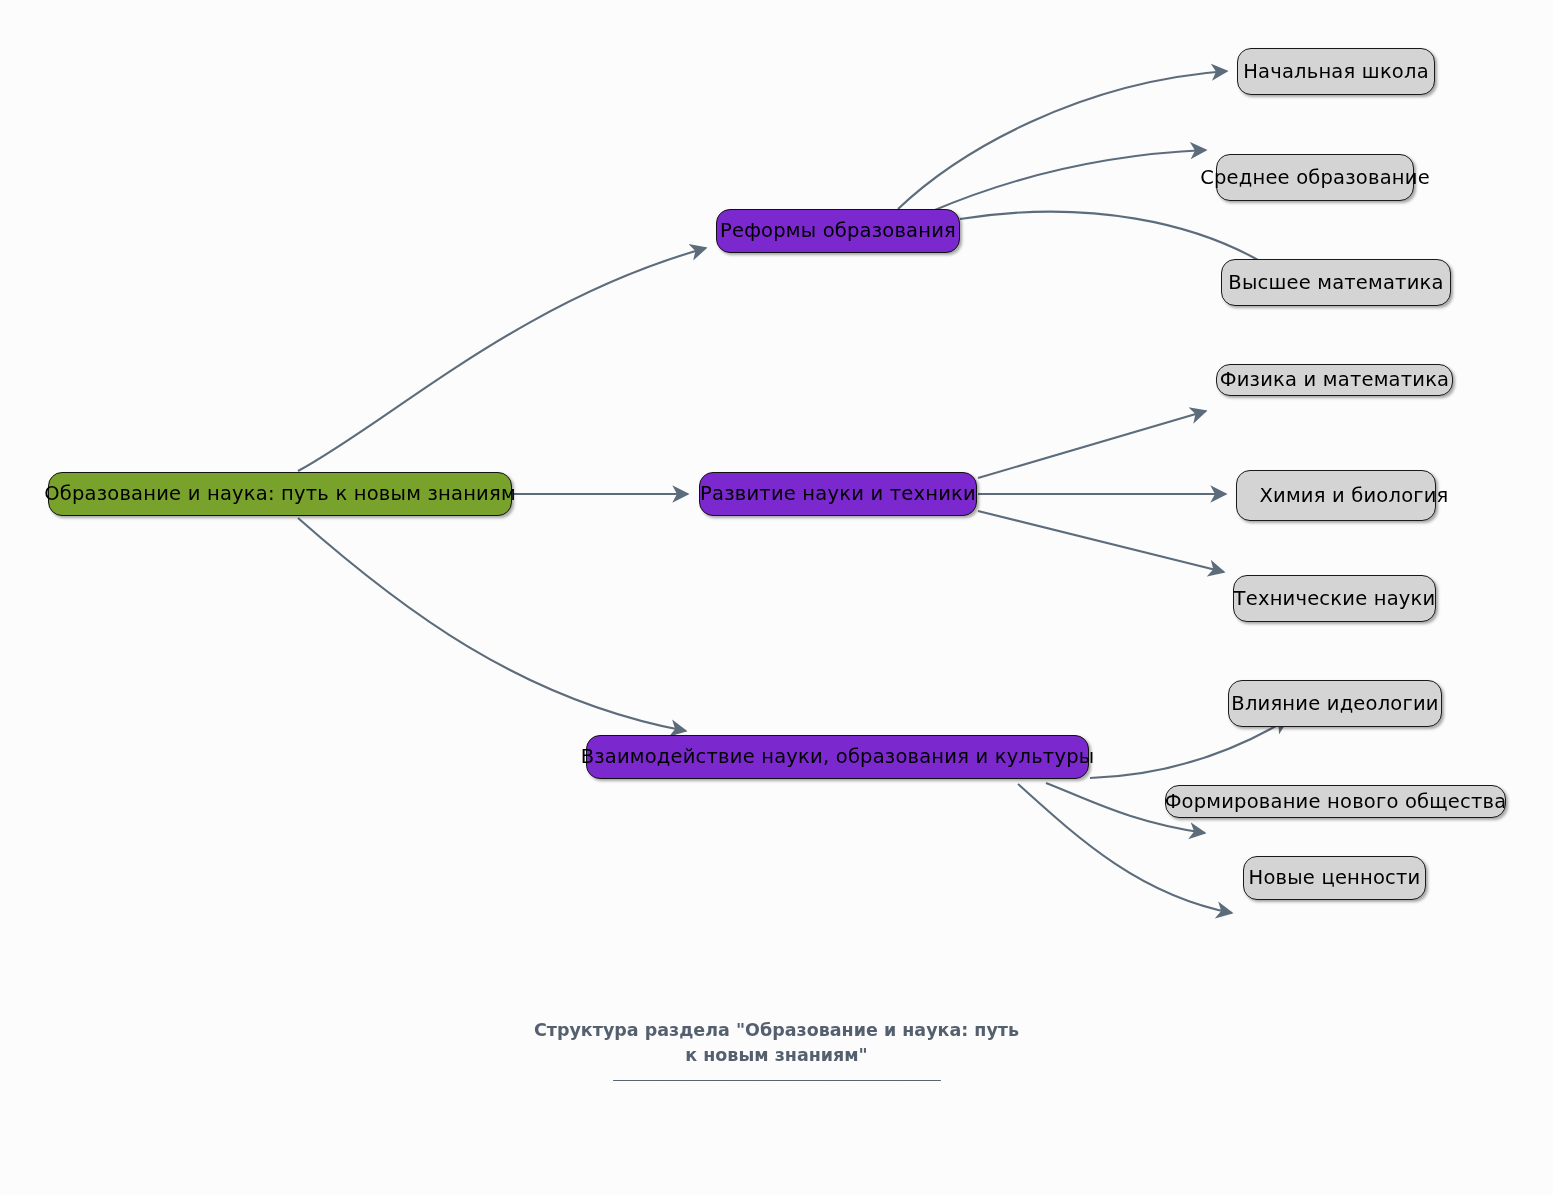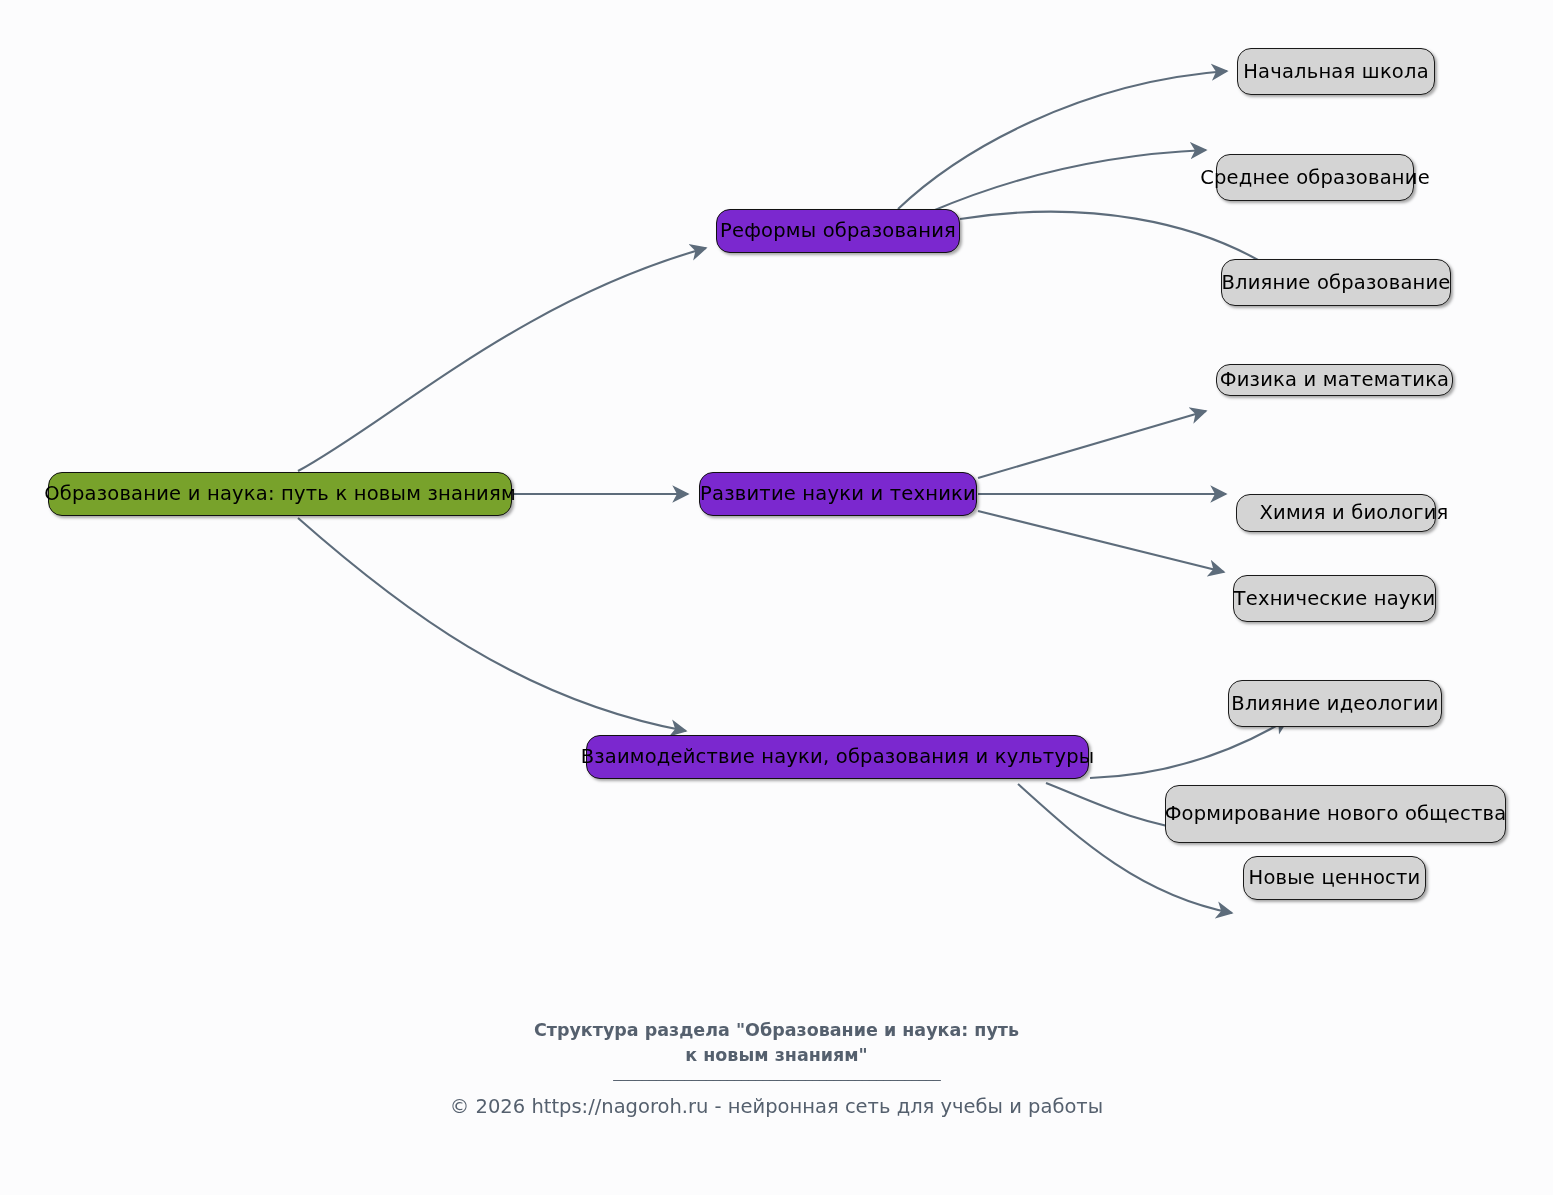--- a/index.html
+++ b/index.html
@@ -152,45 +152,44 @@
 
   <div class="node node-leaf" style="left:1237px;top:48px;width:198px;height:47px;">
     <span class="node-label">Начальная школа</span>
   </div>
 
   <div class="node node-leaf" style="left:1216px;top:154px;width:198px;height:47px;">
     <span class="node-label">Среднее образование</span>
   </div>
 
   <div class="node node-leaf" style="left:1221px;top:259px;width:230px;height:47px;">
-    <span class="node-label">Влияние образование</span>
+    <span class="node-label">Высшее математика</span>
   </div>
 
   <div class="node node-leaf" style="left:1216px;top:364px;width:237px;height:32px;">
     <span class="node-label">Физика и математика</span>
   </div>
 
-  <div class="node node-leaf" style="left:1236px;top:494px;width:200px;height:38px;padding-left:36px;">
+  <div class="node node-leaf" style="left:1236px;top:470px;width:200px;height:51px;padding-left:36px;">
     <span class="node-label">Химия и биология</span>
   </div>
 
   <div class="node node-leaf" style="left:1233px;top:575px;width:203px;height:47px;">
     <span class="node-label">Технические науки</span>
   </div>
 
   <div class="node node-leaf" style="left:1228px;top:680px;width:214px;height:47px;">
     <span class="node-label">Влияние идеологии</span>
   </div>
 
-  <div class="node node-leaf" style="left:1165px;top:785px;width:341px;height:58px;">
+  <div class="node node-leaf" style="left:1165px;top:785px;width:341px;height:33px;">
     <span class="node-label">Формирование нового общества</span>
   </div>
 
   <div class="node node-leaf" style="left:1243px;top:856px;width:183px;height:44px;">
     <span class="node-label">Новые ценности</span>
   </div>
 
   <div id="footer-title">Структура раздела "Образование и наука: путь
 к новым знаниям"</div>
   <div id="footer-rule">______________________________________________</div>
-  <div id="footer-copy">© 2026 https://nagoroh.ru - нейронная сеть для учебы и работы</div>
 
 </div>
 
 </body></html>

